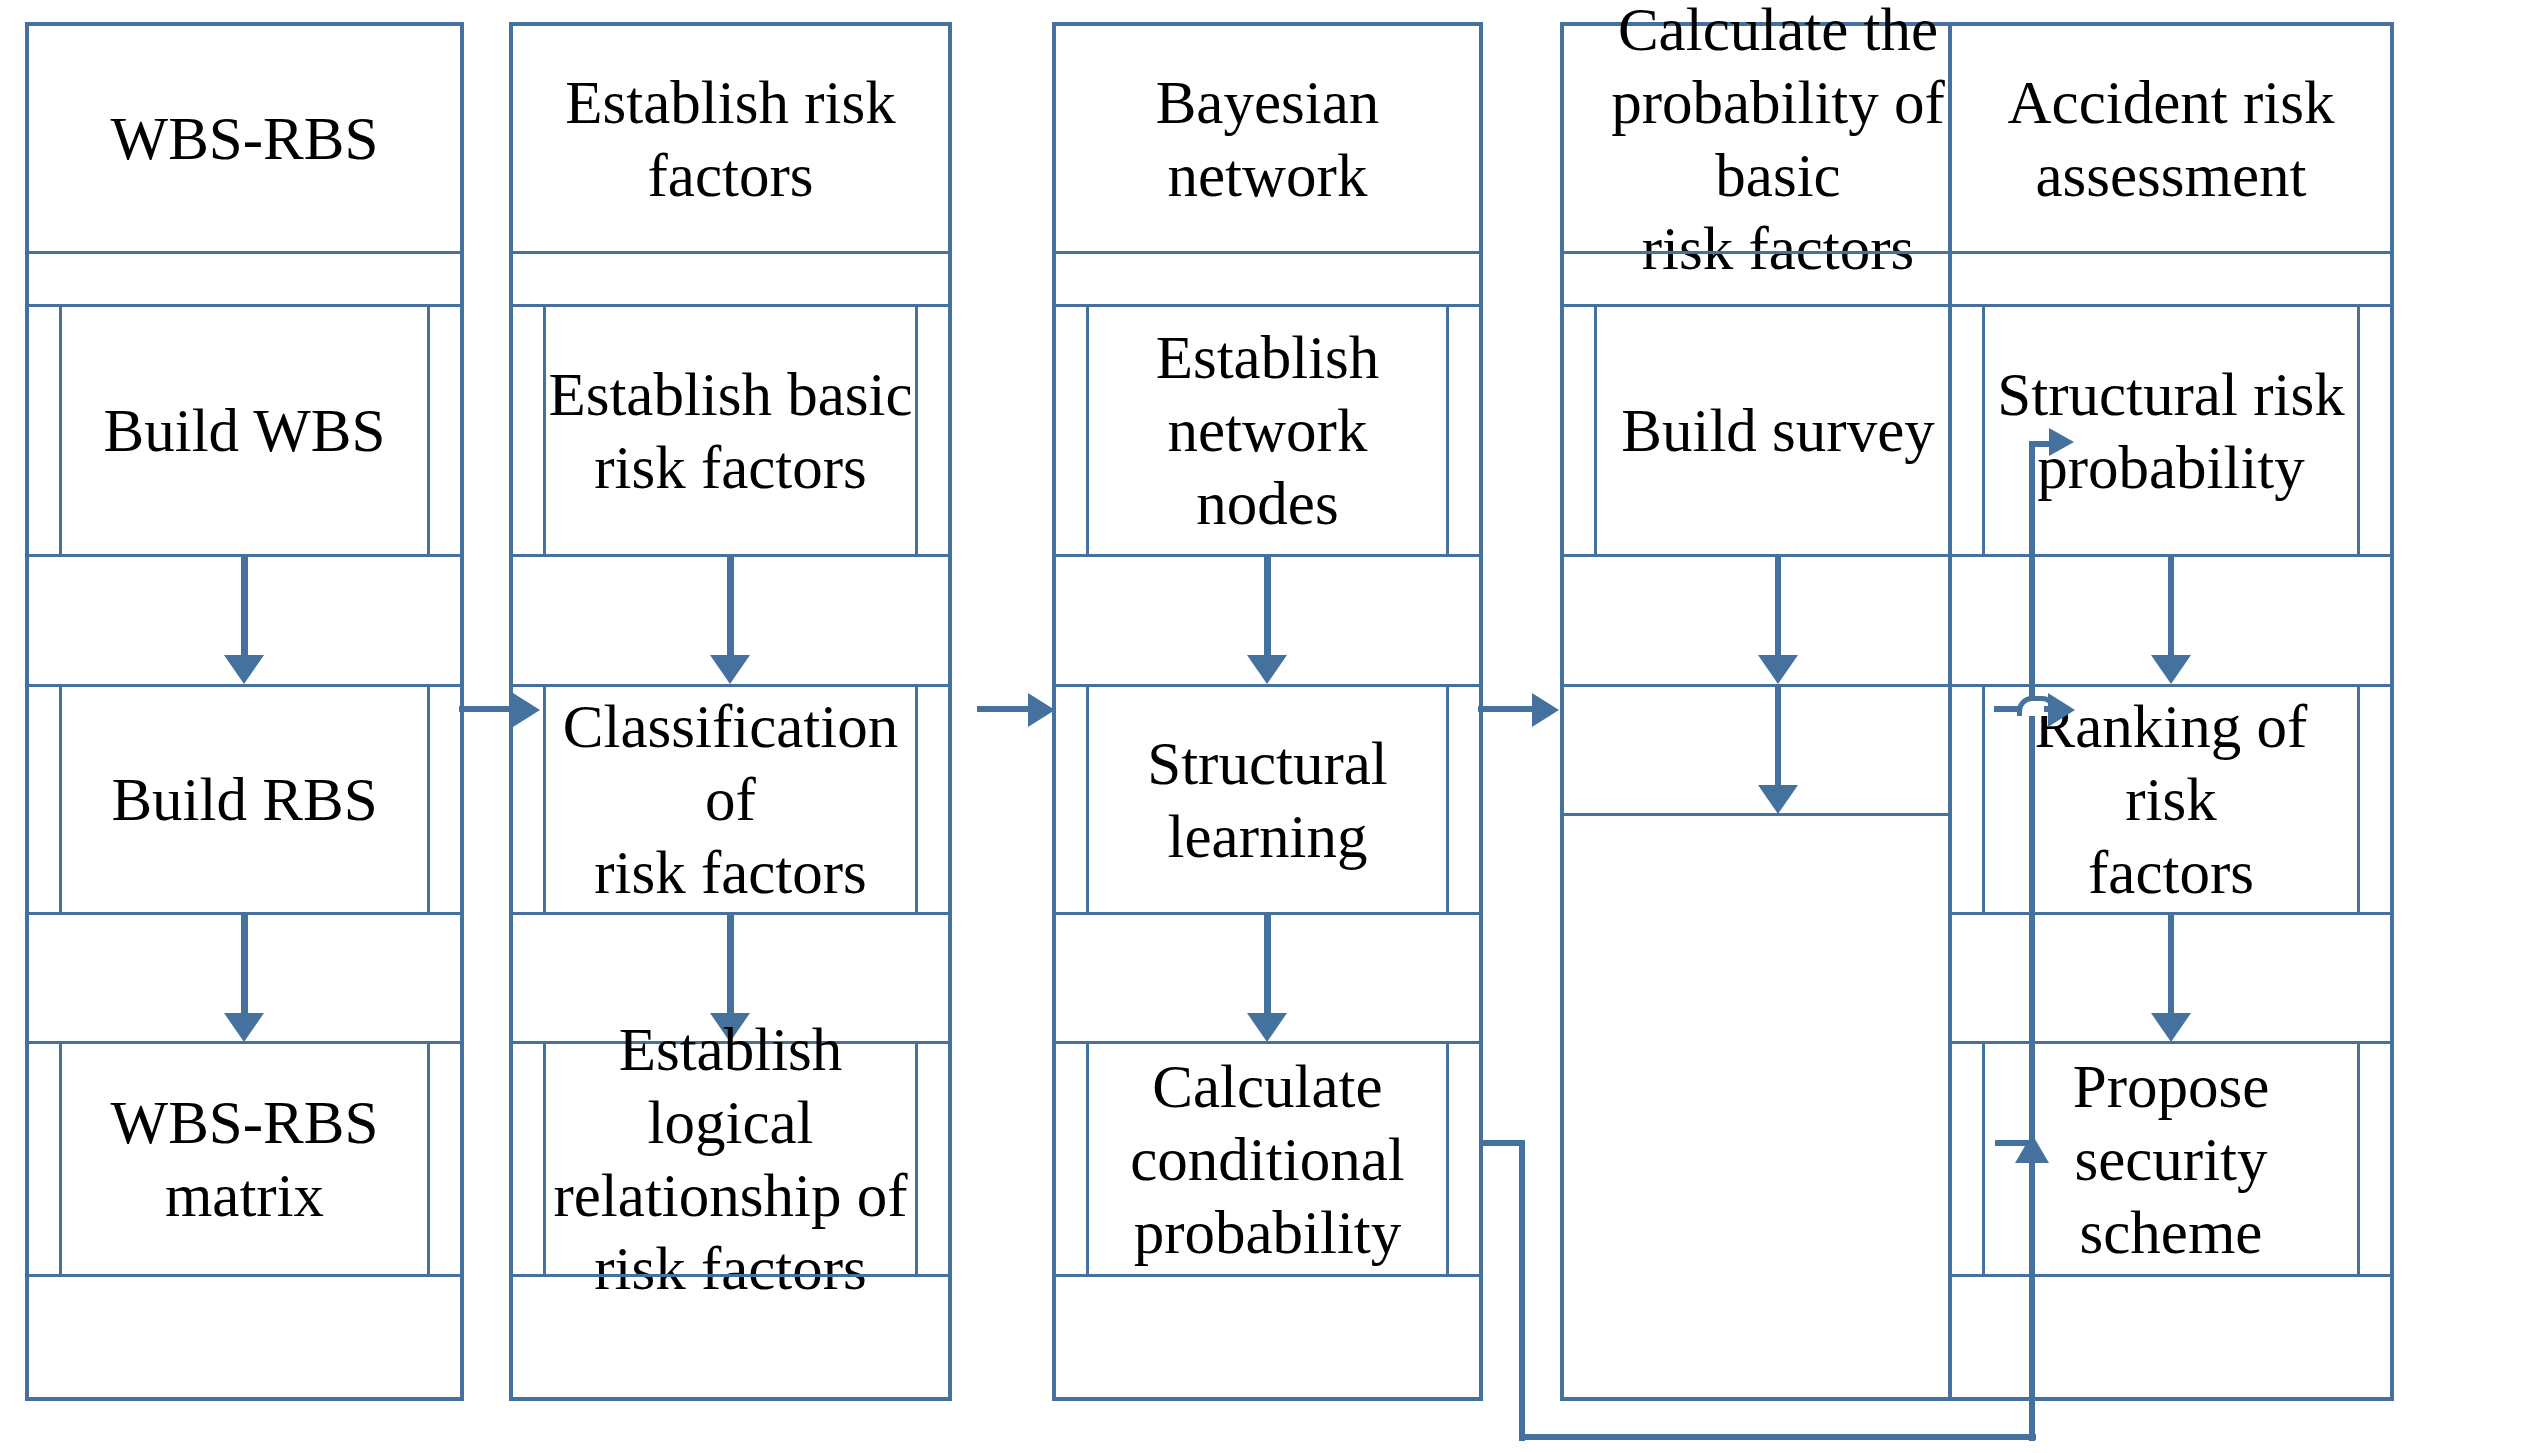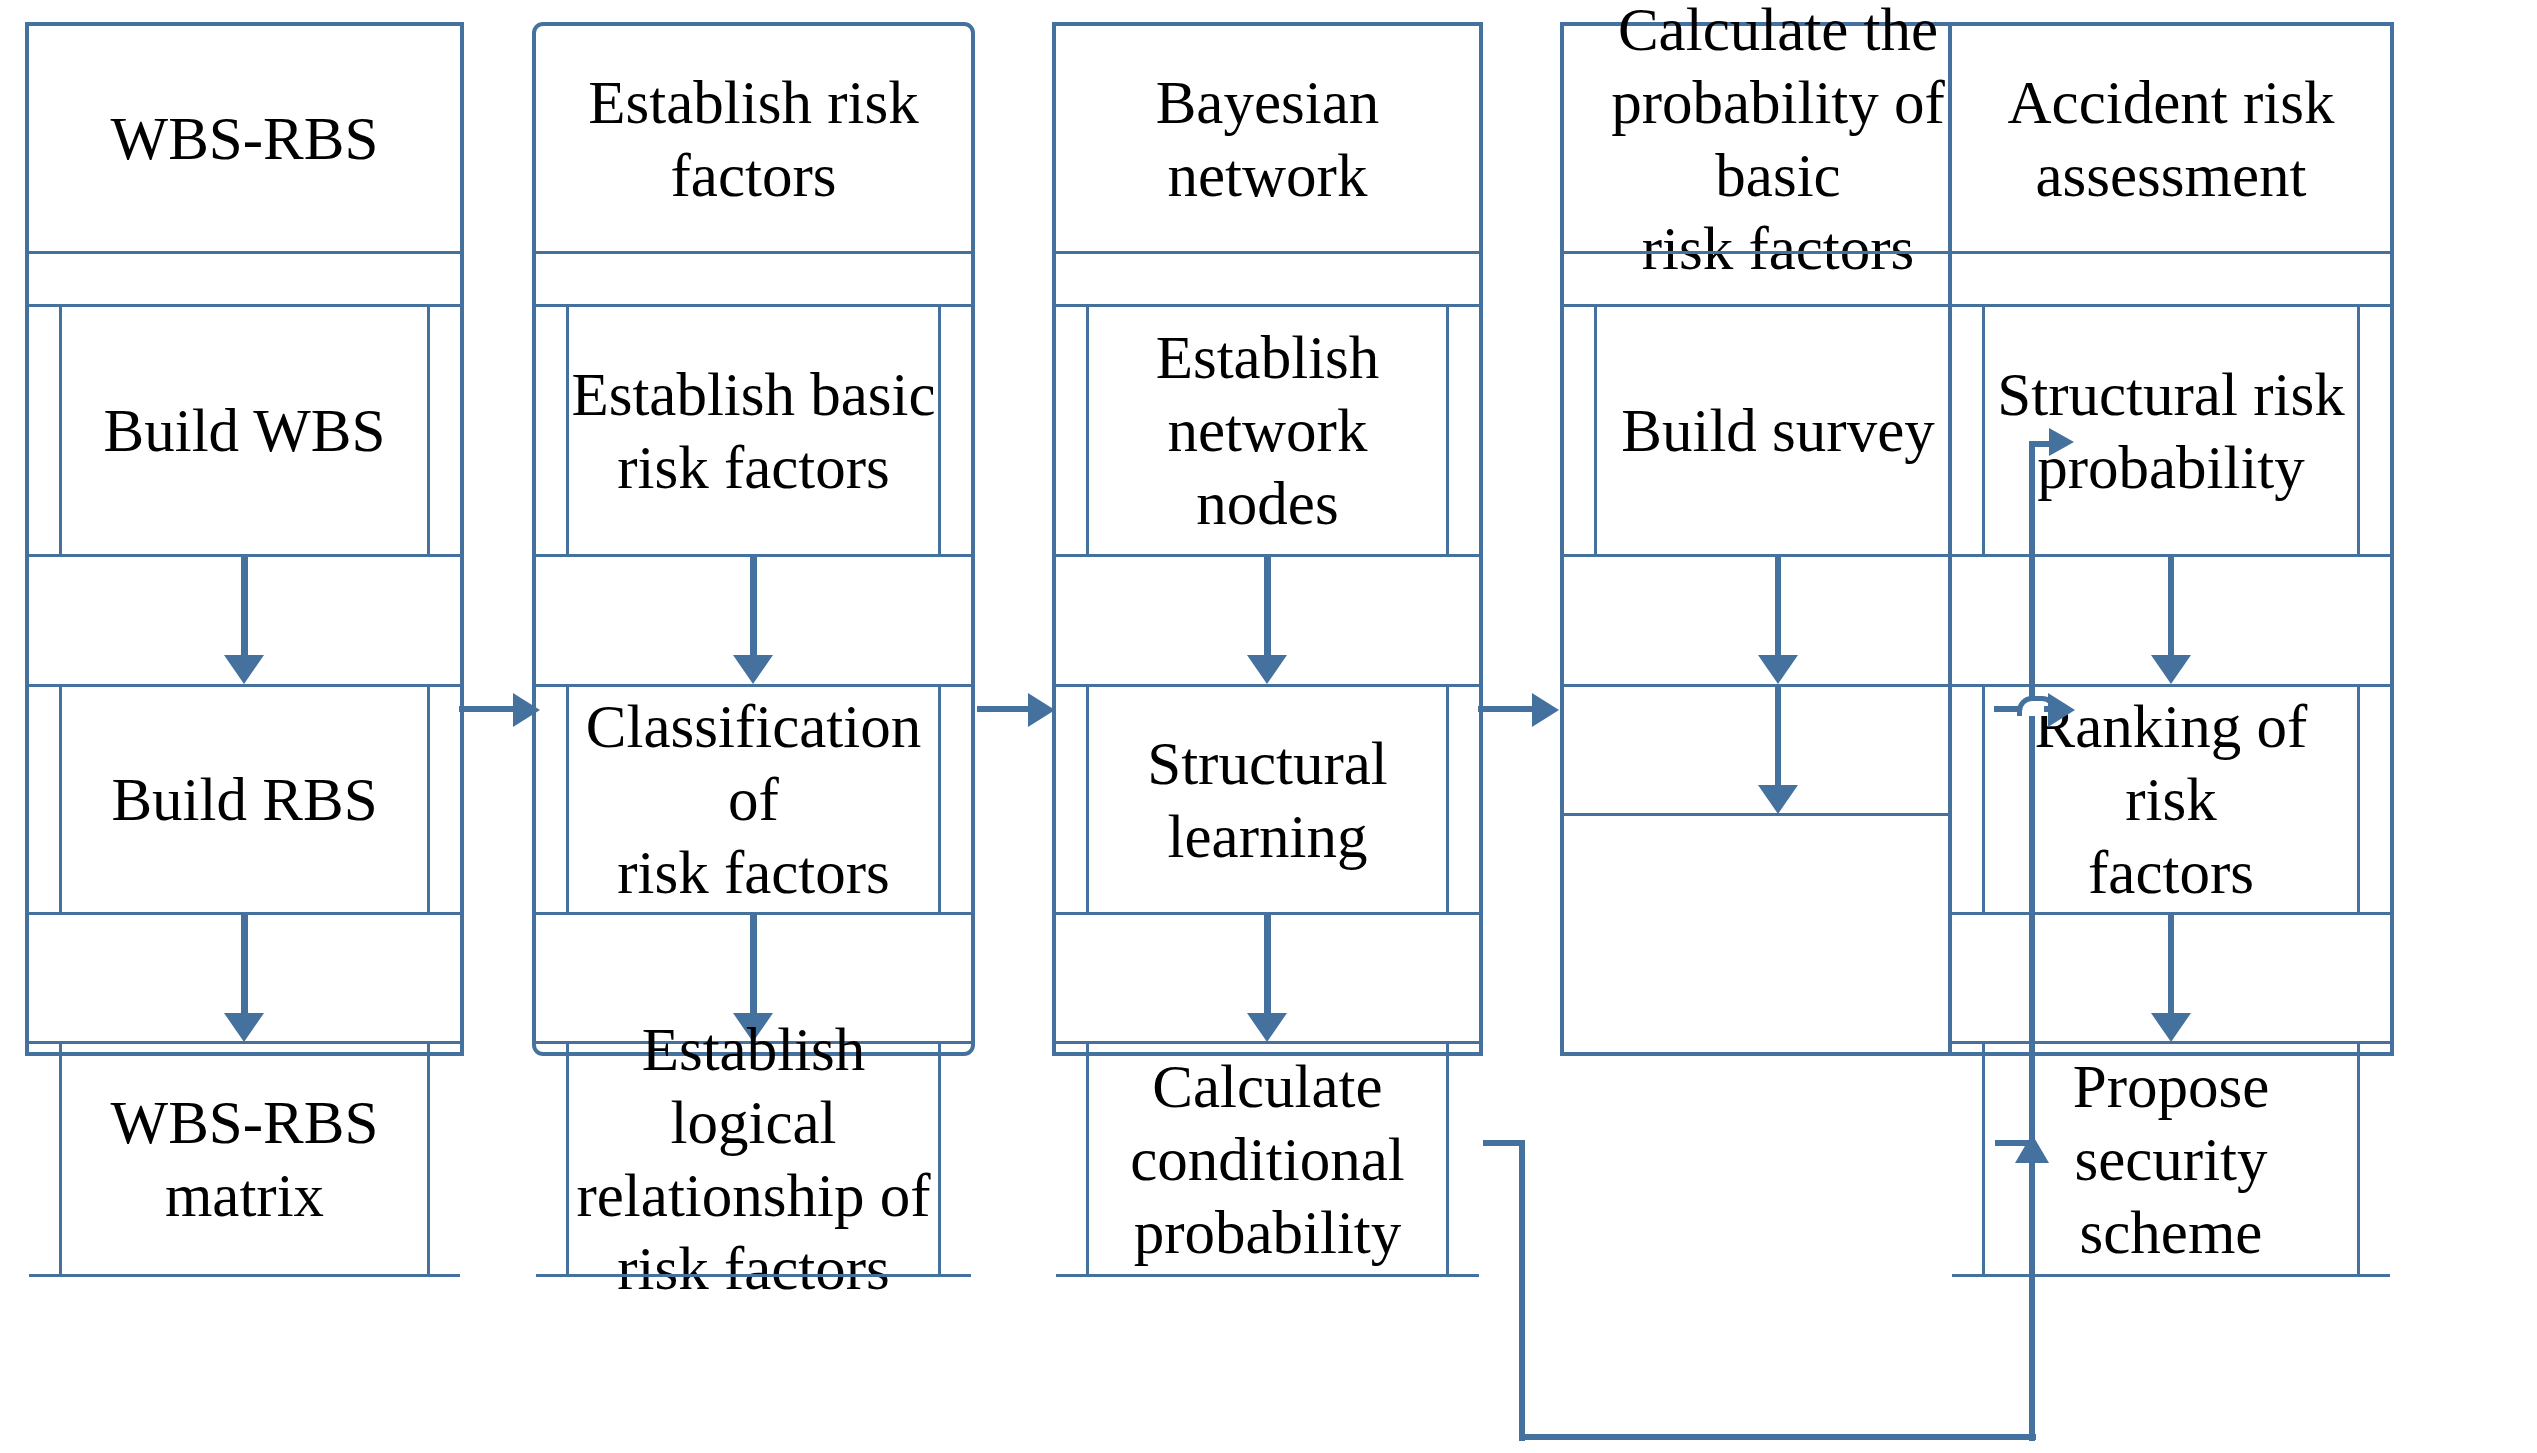--- a/index.html
+++ b/index.html
@@ -11,21 +11,21 @@
   .stage{
     position:relative;
     width:2538px;height:1453px;
     background:var(--bg);
     font-family:"Liberation Serif", serif;
     color:var(--text);
     overflow:hidden;
   }
   
   .column{
-    position:absolute;top:22px;height:1034px;
+    position:absolute;top:22px;height:1379px;
     border:4.4px solid var(--line);
     box-sizing:border-box;background:var(--bg);
   }
   .column *{box-sizing:border-box;}
   .strip{position:relative;width:100%;}
   .strip.lined{border-top:3.7px solid var(--line);}
   .header-strip{height:225px;display:flex;align-items:center;justify-content:center;}
   .gap-strip{height:53px;}
   .row-strip{height:250px;}
   .row-strip.r2{height:228px;}
@@ -108,21 +108,21 @@
       </div>
     <div class="strip lined row-strip r3">
       <div class="inner-box">
           <div class="label">WBS-RBS
 matrix</div>
         </div>
     </div>
     <div class="strip lined bottom-strip"></div>
   </div>
 
-  <div class="column" style="left:532px;width:443px;border-radius:11px;">
+  <div class="column" style="left:509px;width:443px;">
     <div class="strip header-strip">
       <div class="label">Establish risk
 factors</div>
     </div>
     <div class="strip lined gap-strip"></div>
     <div class="strip lined row-strip">
       <div class="inner-box">
           <div class="label">Establish basic
 risk factors</div>
         </div>

